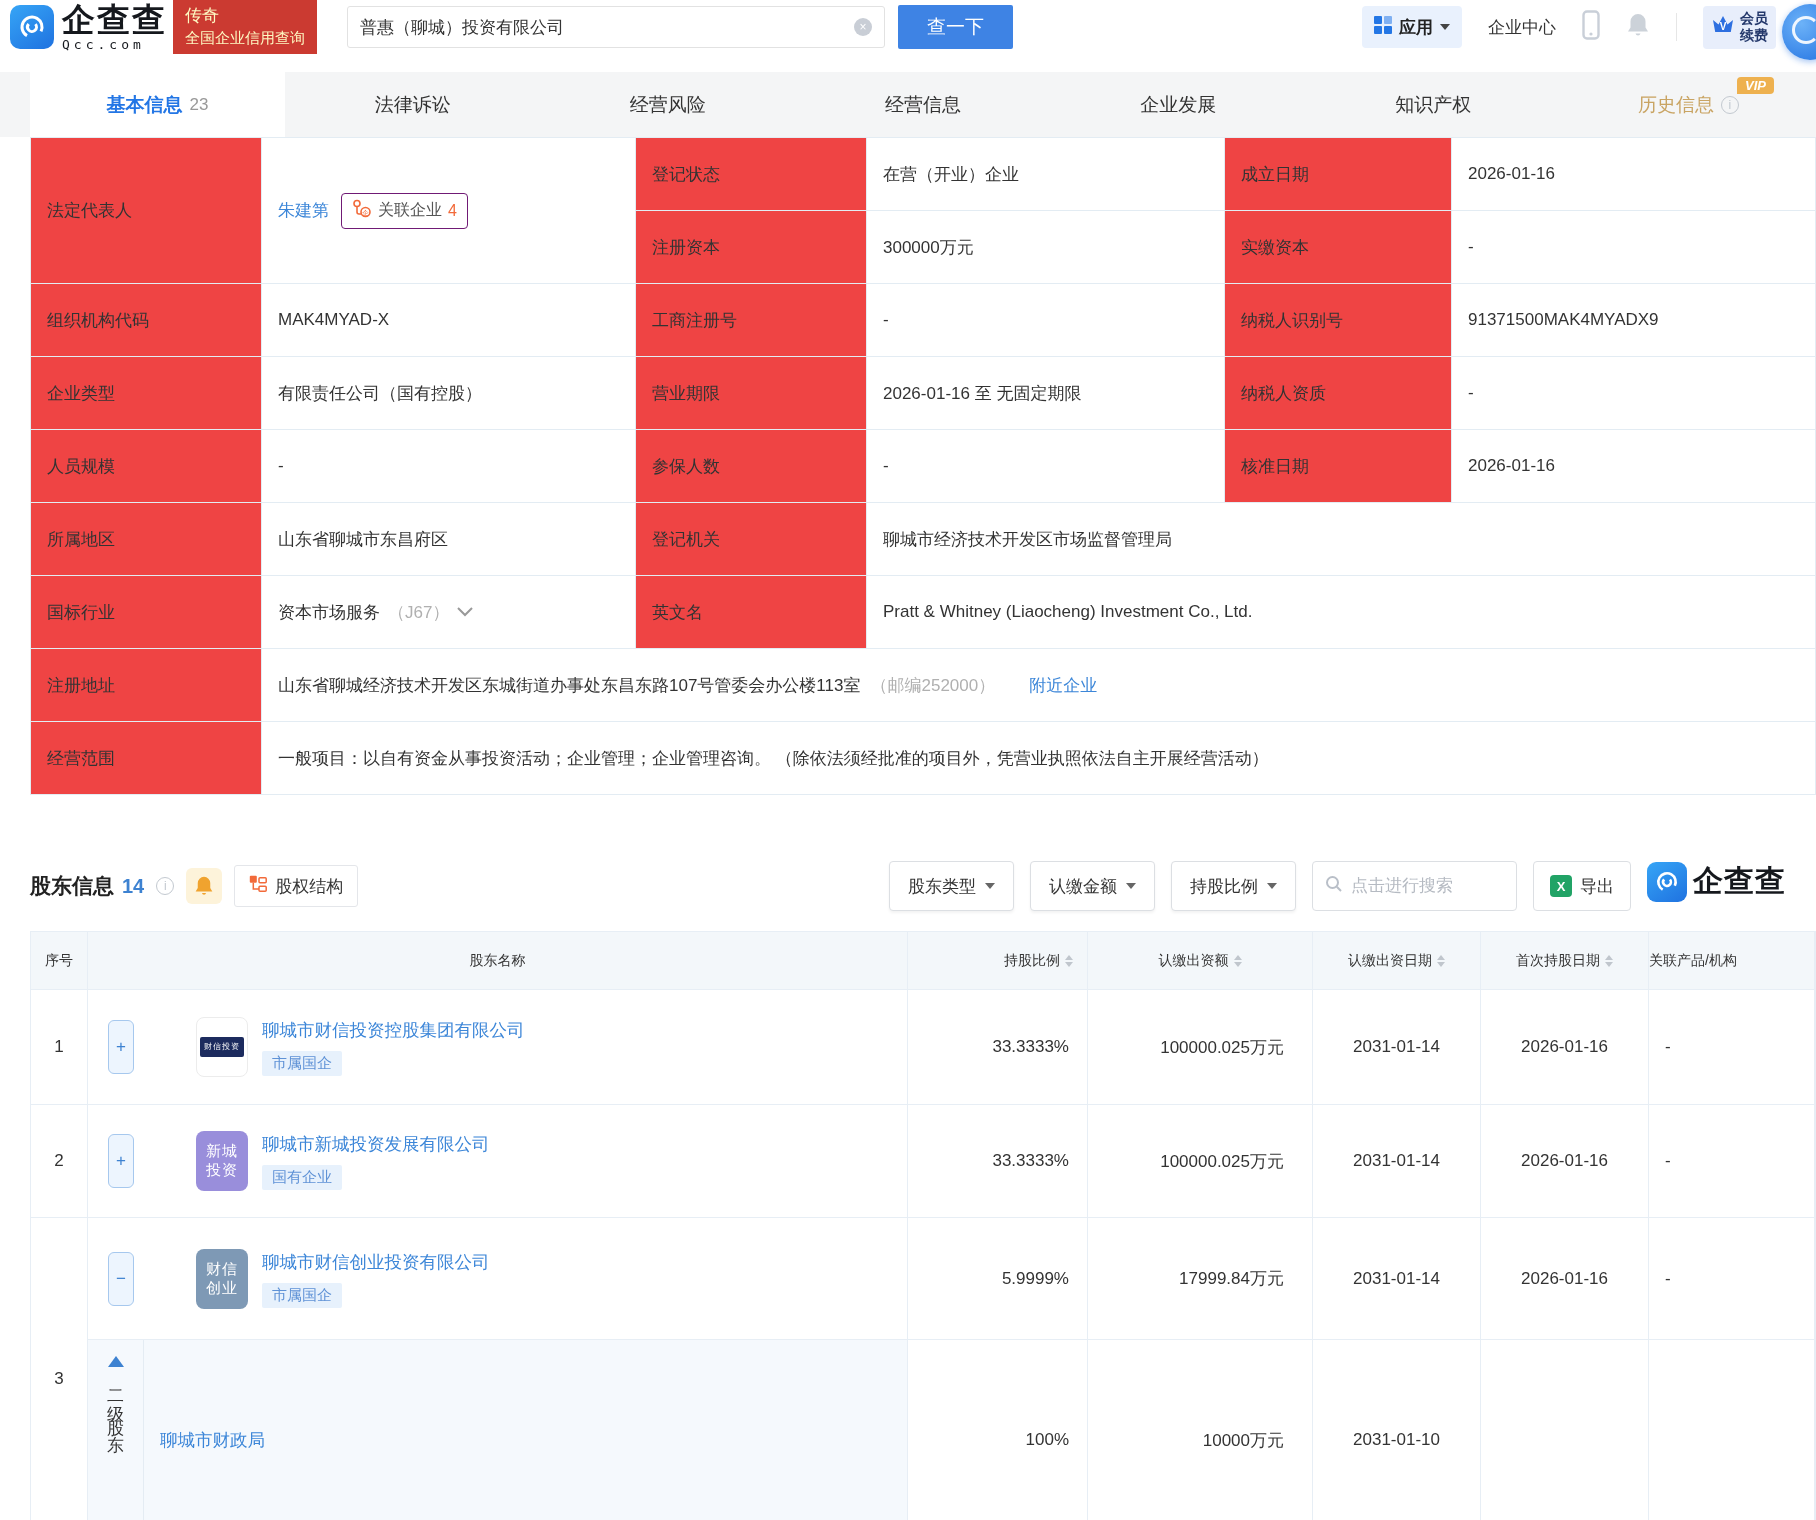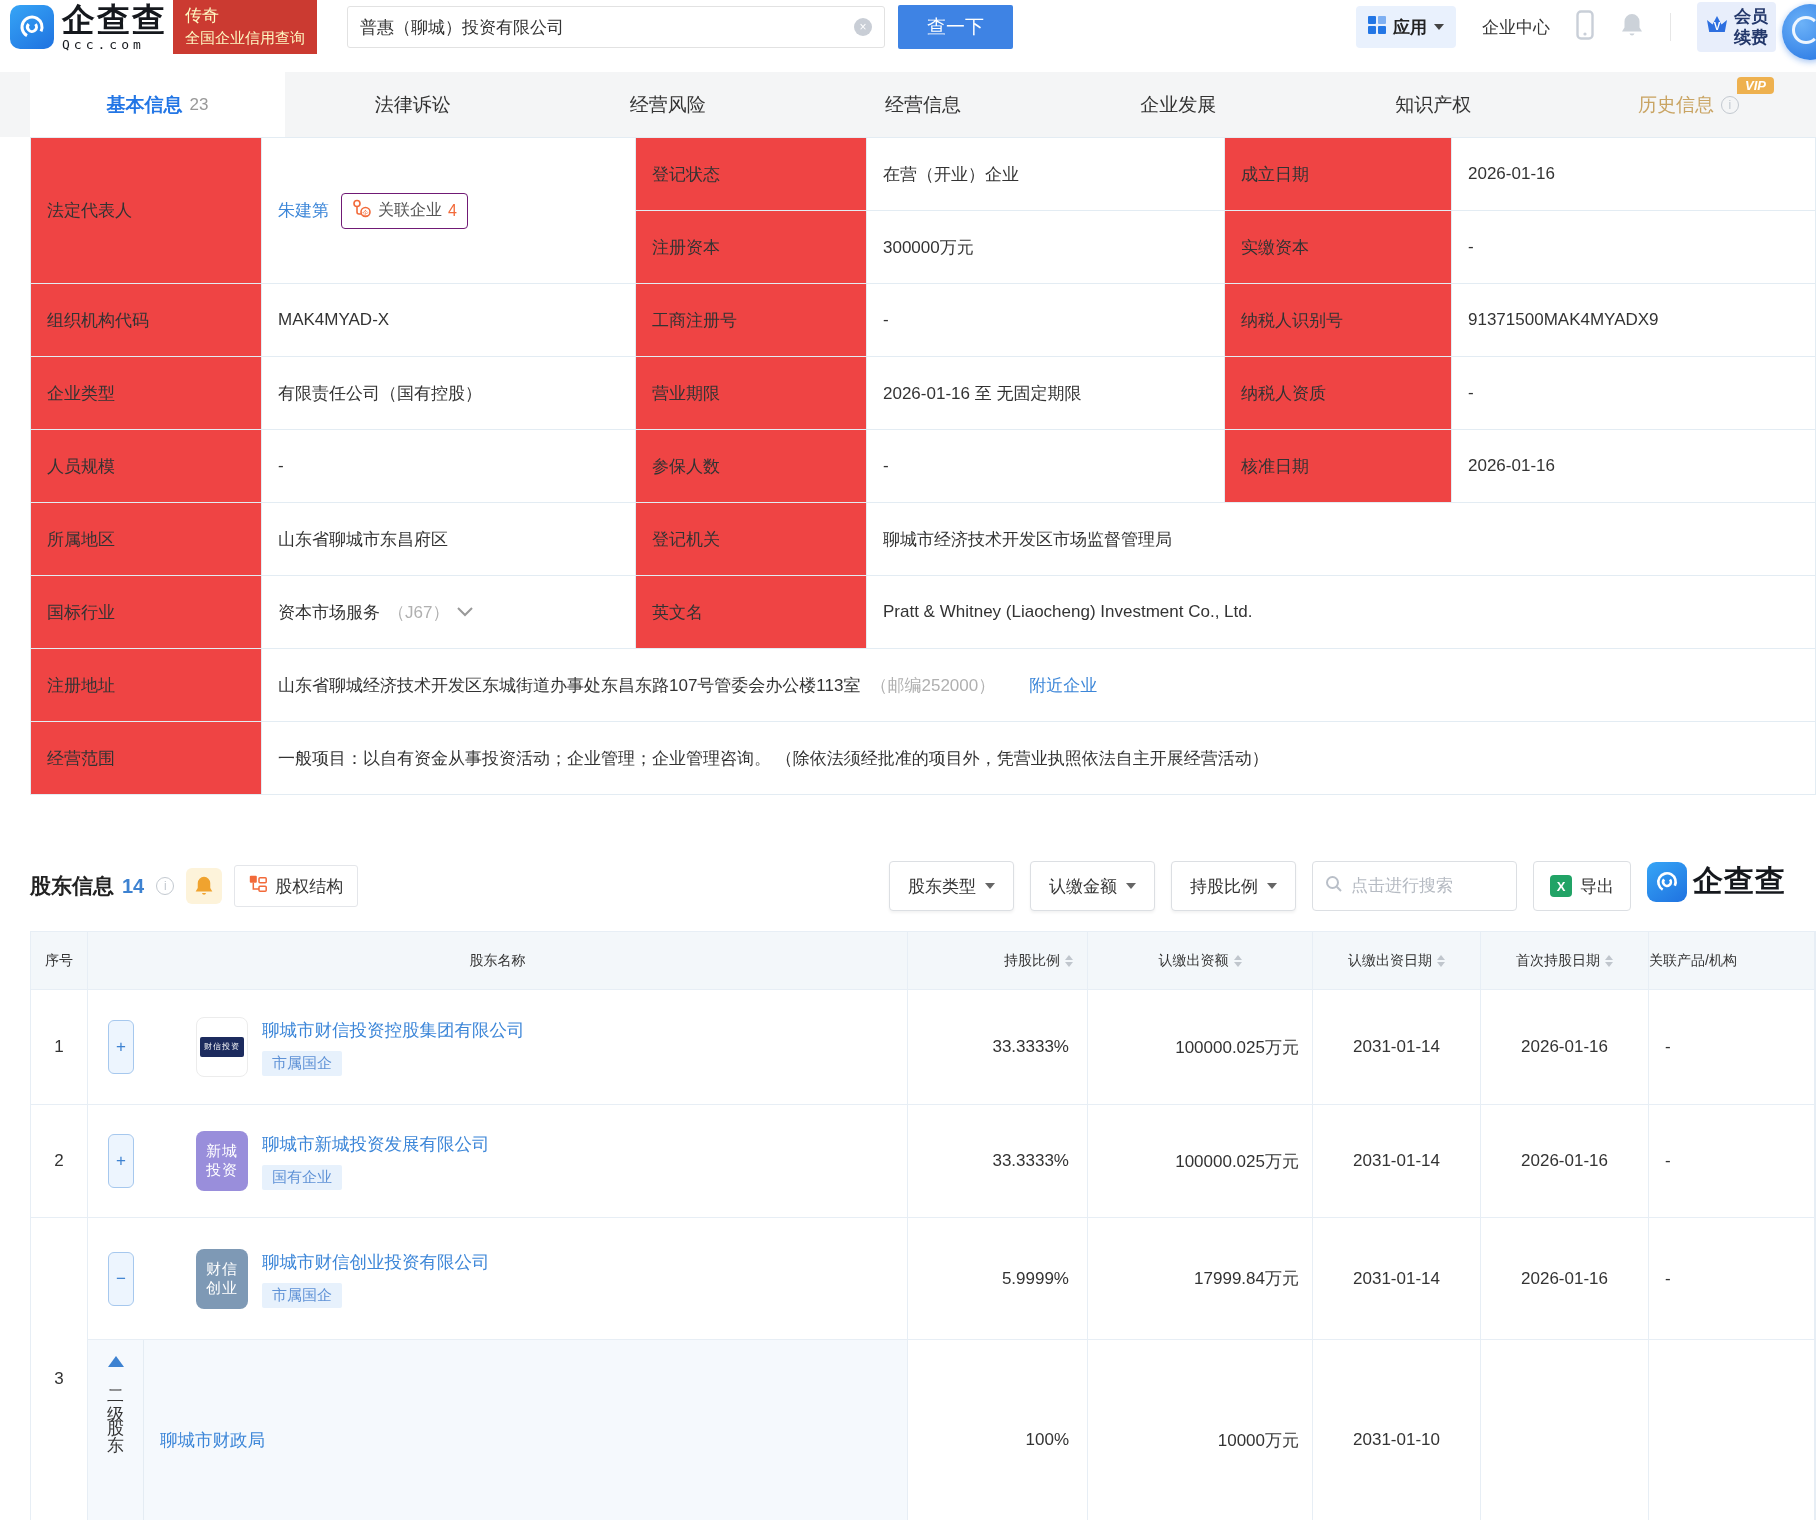--- a/index.html
+++ b/index.html
@@ -24,21 +24,21 @@
   .clear-x { width:18px; height:18px; border-radius:50%; background:#c9ced6; color:#fff; font-size:12px;
     display:flex; align-items:center; justify-content:center; cursor:pointer; }
   .search-btn { margin-left:13px; width:115px; height:44px; background:#3e83e4; color:#fff; font-size:19px;
     border:none; border-radius:2px; cursor:pointer; font-family:inherit; }
   .hdr-right { margin-left:auto; display:flex; align-items:center; gap:26px; padding-right:40px; }
   .apps-btn { display:flex; align-items:center; gap:7px; background:#e9f1fd; border-radius:4px; height:42px; padding:0 12px; font-size:17px; font-weight:bold; color:#222; cursor:pointer; }
   .caret { width:0; height:0; border-left:5px solid transparent; border-right:5px solid transparent; border-top:6px solid #444; }
   .ent-center { font-size:17px; color:#333; cursor:pointer; }
   .v-div { width:1px; height:28px; background:#e6e6e6; }
   .vip-renew { display:flex; align-items:center; gap:5px; background:#e8eefb; border-radius:4px; padding:4px 8px; cursor:pointer; }
-  .vip-renew .t { font-size:17px; font-weight:bold; color:#24386b; line-height:1.25; }
+  .vip-renew .t { font-size:14px; font-weight:bold; color:#24386b; line-height:1.25; }
   .svc-circle { position:absolute; right:-22px; top:4px; width:56px; height:56px; border-radius:50%;
     background:radial-gradient(circle at 35% 35%,#6cb2f8,#1f6fe0); box-shadow:0 2px 6px rgba(31,111,224,.4); }
   .svc-circle::after { content:""; position:absolute; left:10px; top:12px; width:22px; height:22px;
     border:3px solid rgba(255,255,255,.9); border-radius:50%; border-right-color:transparent; }
 
   
   .tabs { margin-top:18px; height:65px; background:#f4f5f6; display:flex; padding-left:30px; }
   .tab { flex:1 1 0; display:flex; align-items:center; justify-content:center; gap:7px;
     font-size:19px; color:#333; cursor:pointer; position:relative; }
   .tab.active { background:#fff; color:#2376e5; font-weight:bold; }
@@ -113,21 +113,21 @@
     color:#fff; font-size:15px; line-height:1.25; text-align:center; letter-spacing:1px;margin-left:48px; }
   .clogo.white { background:#fff; border:1px solid #ececec; }
   .clogo.white .band { background:#1c2b5e; width:44px; height:20px; border-radius:2px; color:#fff; font-size:8px;
     display:flex; align-items:center; justify-content:center; letter-spacing:1px; }
   .clogo.purple { background:#998edb; }
   .clogo.slate { background:#7e99b5; }
   .nameblk { display:flex; flex-direction:column; align-items:flex-start; gap:9px; min-width:0; }
   .cname { font-size:17.5px; color:#3c86d8; cursor:pointer; white-space:nowrap; }
   .ctag { background:#e7f1fc; color:#5f92d6; font-size:15px; padding:3px 10px; border-radius:2px; }
   .numc { justify-content:flex-end; padding-right:18px; color:#333; }
-  .amtc { justify-content:flex-end; padding-right:13px; color:#333; }
+  .amtc { justify-content:flex-end; padding-right:28px; color:#333; }
   .datec { justify-content:center; color:#333; }
   .relc { padding-left:16px; color:#333; }
   .nob { border-bottom:none; }
   .subname { padding:0; background:#f5f9fd; }
   .substrip { width:56px; align-self:stretch; border-right:1px solid #e4ecf3; display:flex; flex-direction:column;
     align-items:center; padding-top:16px; gap:10px; flex:none; }
   .tri-up { width:0; height:0; border-left:8px solid transparent; border-right:8px solid transparent;
     border-bottom:11px solid #3d82d1; cursor:pointer; }
   .vtxt { writing-mode:vertical-lr; letter-spacing:15px; font-size:17px; color:#333; }
   .subname .cname { margin-left:16px; }

